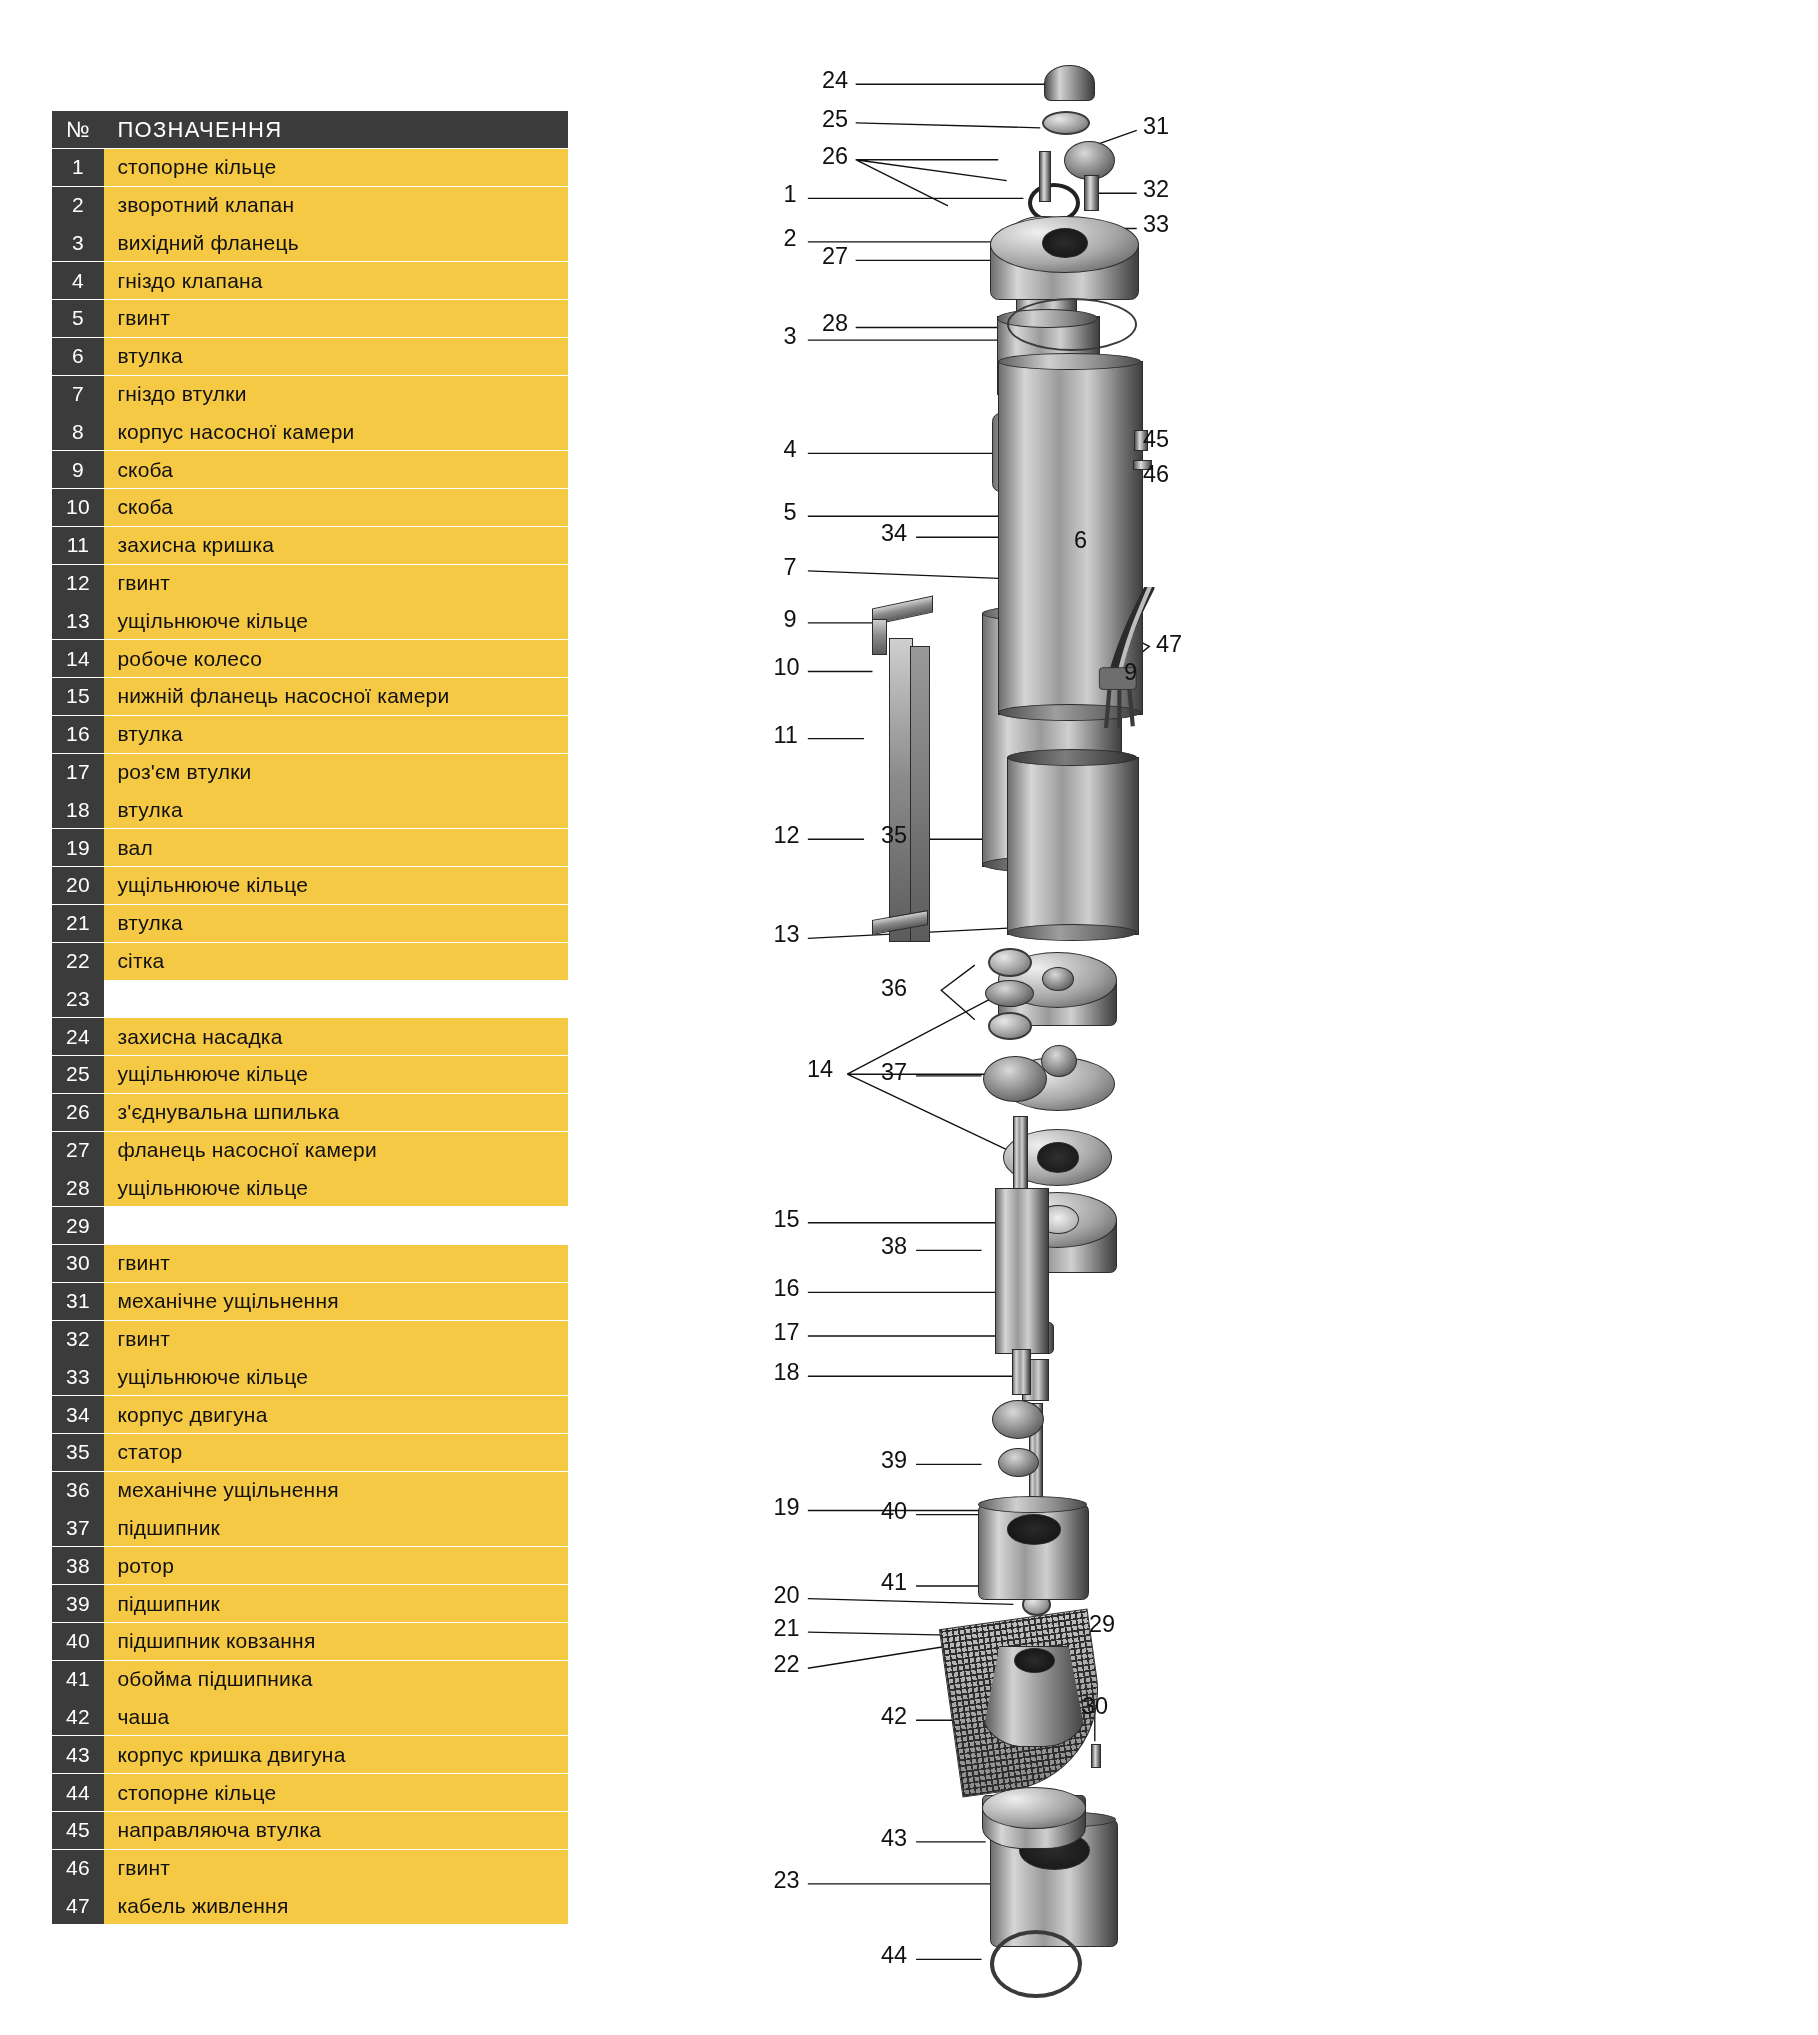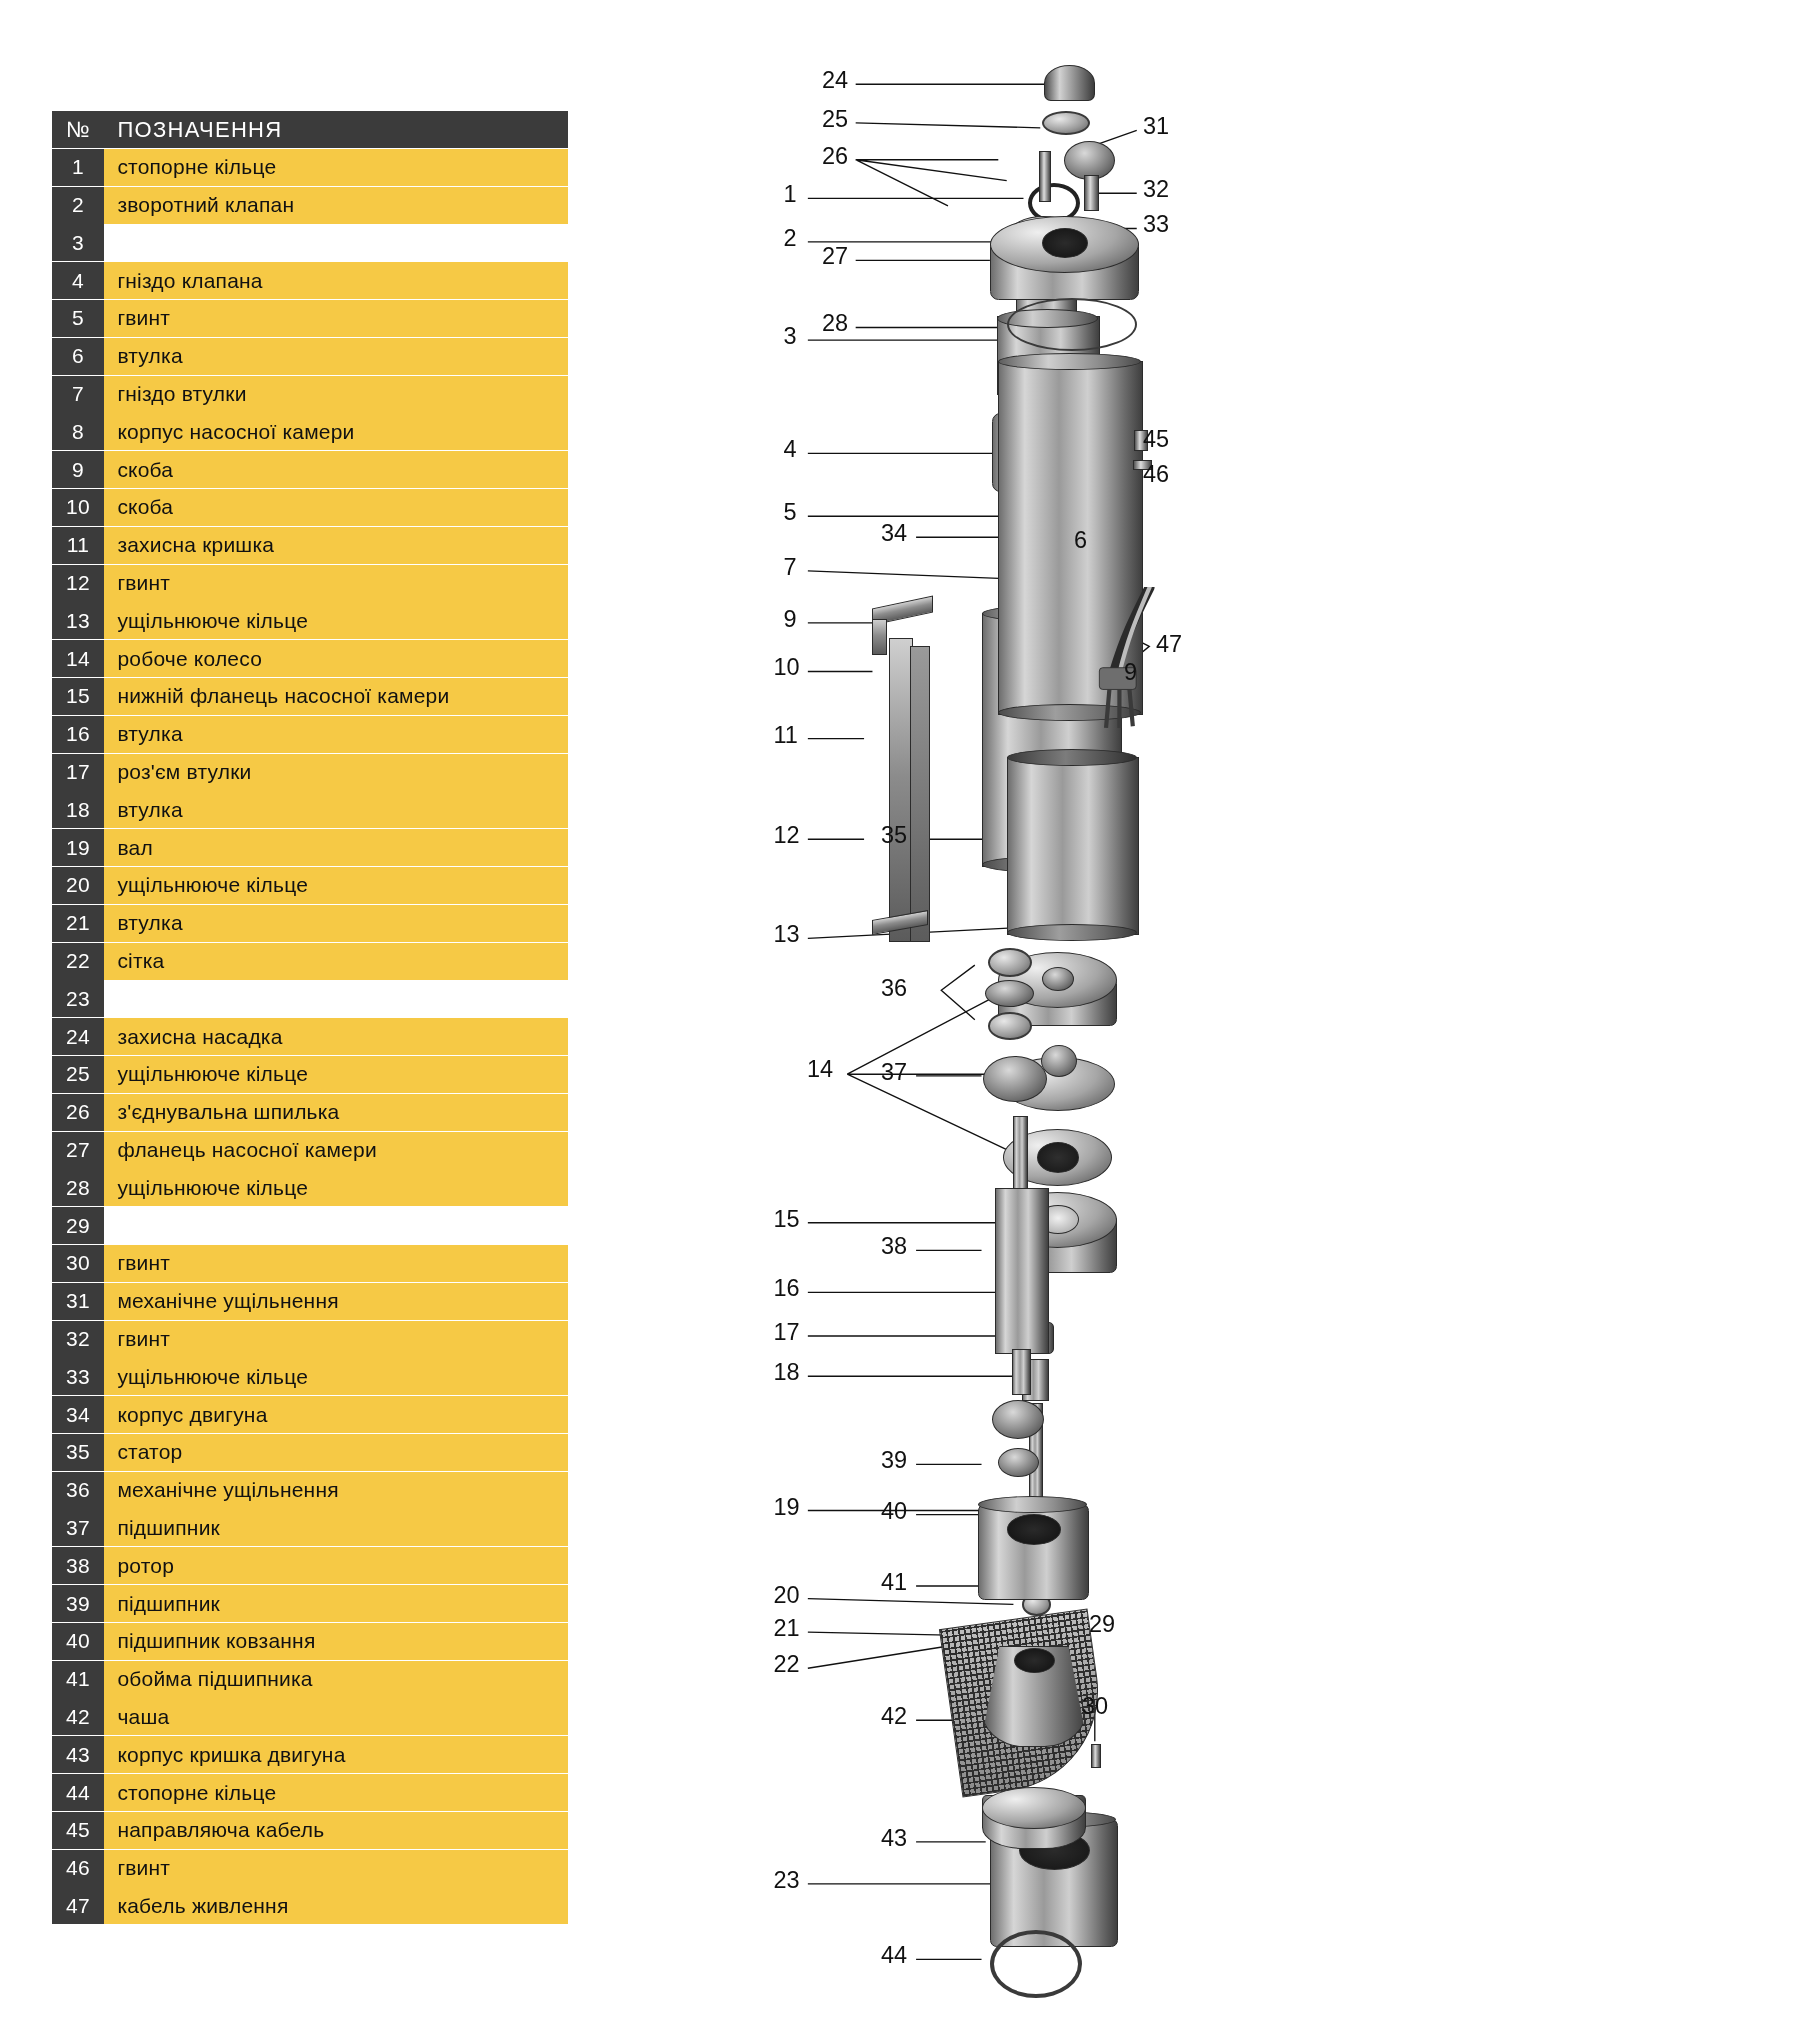--- a/index.html
+++ b/index.html
@@ -146,20 +146,21 @@
     <div class="row">
         <div class="num">1</div>
         <div class="name">стопорне кільце</div>
       </div>
     <div class="row">
         <div class="num">2</div>
         <div class="name">зворотний клапан</div>
       </div>
     <div class="row">
         <div class="num">3</div>
+        <div class="name">вихідний фланець</div>
       </div>
     <div class="row">
         <div class="num">4</div>
         <div class="name">гніздо клапана</div>
       </div>
     <div class="row">
         <div class="num">5</div>
         <div class="name">гвинт</div>
       </div>
     <div class="row">
@@ -311,21 +312,21 @@
     <div class="row">
         <div class="num">43</div>
         <div class="name">корпус кришка двигуна</div>
       </div>
     <div class="row">
         <div class="num">44</div>
         <div class="name">стопорне кільце</div>
       </div>
     <div class="row">
         <div class="num">45</div>
-        <div class="name">направляюча кабель</div>
+        <div class="name">направляюча втулка</div>
       </div>
     <div class="row">
         <div class="num">46</div>
         <div class="name">гвинт</div>
       </div>
     <div class="row">
         <div class="num">47</div>
         <div class="name">кабель живлення</div>
       </div>
   </div>

